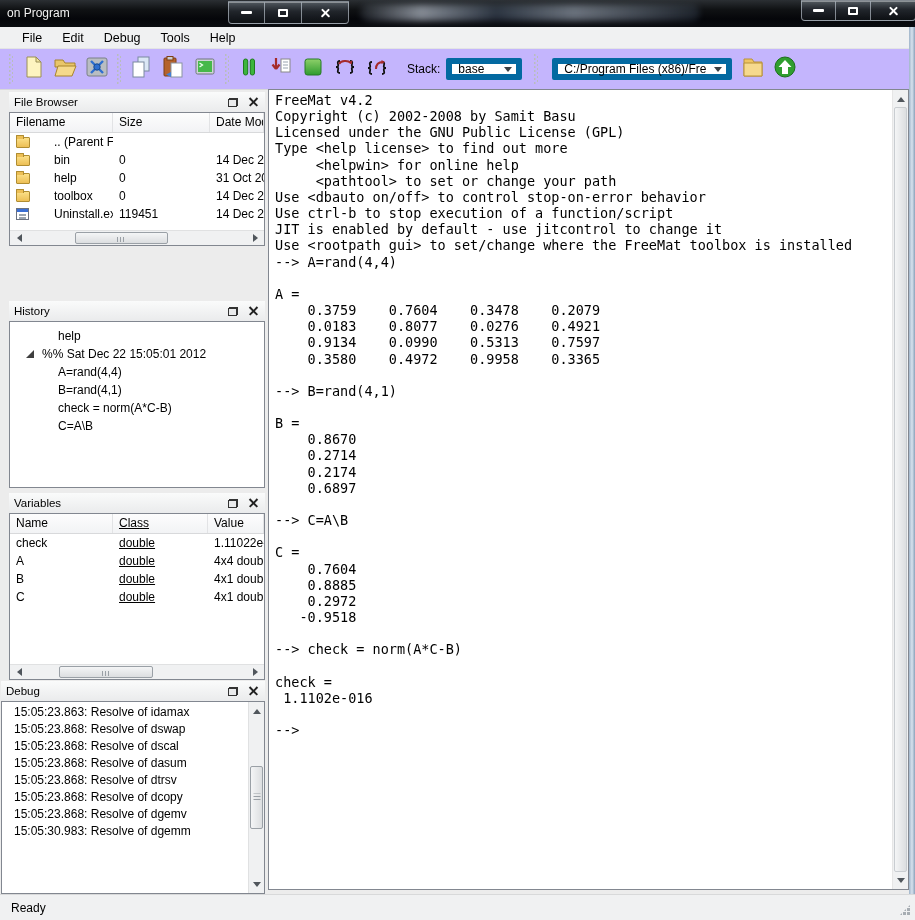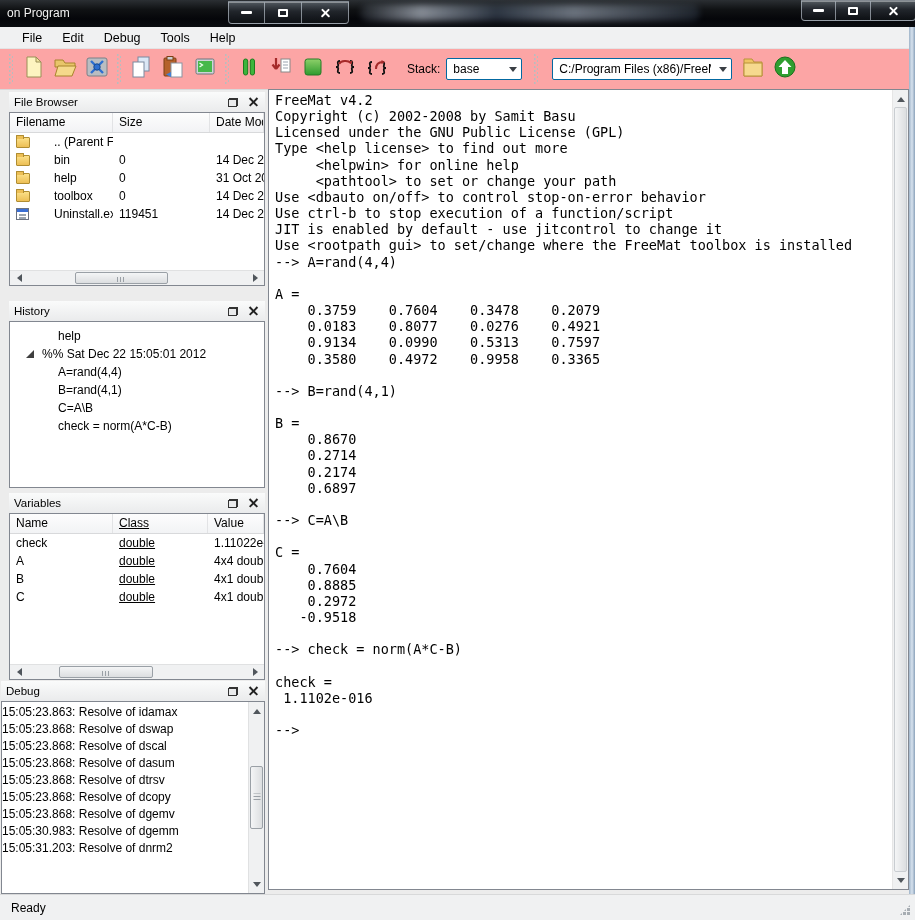--- a/index.html
+++ b/index.html
@@ -42,28 +42,28 @@
   .sliver-text{position:absolute;left:0;top:225px;color:#e8e8e8;font-size:10px;}
 
   
   .menubar{position:absolute;left:0;top:27px;width:915px;height:22px;
     background:#f0f1f2;border-bottom:1px solid #e3e4e5;display:flex;align-items:center;
     padding-left:12px;font-size:12.5px;color:#000;}
   .menu-item{padding:2px 10px;}
 
   
   .toolbar{position:absolute;left:0;top:49px;width:915px;height:41px;
-    background:#fca5a5;border-bottom:1px solid #d8d9da;display:flex;align-items:center;}
+    background:#c4b5fd;border-bottom:1px solid #d8d9da;display:flex;align-items:center;}
   .tb-sep{width:4px;height:30px;margin:0 4px;
     background-image:repeating-linear-gradient(180deg,#b9bcbe 0 2px,transparent 2px 4px),repeating-linear-gradient(180deg,#b9bcbe 0 2px,transparent 2px 4px);
     background-size:1.5px 100%,1.5px 100%;background-position:0 0,3px 2px;background-repeat:no-repeat;}
   .tb-btn{width:30px;height:30px;display:flex;align-items:center;justify-content:center;margin:0 1px;}
   .tb-btn svg{width:24px;height:24px;}
   .tb-label{font-size:12px;margin:0 6px 0 14px;}
-  .combo{height:22px;background:#fff;border:1px solid #0369a1;border-radius:2px;
+  .combo{height:22px;background:#fff;border:6px solid #0369a1;border-radius:2px;
     display:flex;align-items:center;font-size:12px;padding:0 4px 0 6px;position:relative;}
   .combo .cb-text{flex:1;white-space:nowrap;overflow:hidden;}
   .combo .cb-arrow{width:0;height:0;border:4px solid transparent;border-top:5px solid #3a3f44;
     margin-left:8px;margin-top:4px;}
   .combo-stack{width:76px;}
   .combo-path{width:180px;margin-left:10px;}
 
   
   .main{position:absolute;left:0;top:90px;width:915px;height:804px;background:#ececec;}
 
@@ -127,21 +127,21 @@
 
   
   .hist-body{font-size:12px;}
   .hist-row{height:18px;display:flex;align-items:center;}
   .tree-tri{width:0;height:0;border-style:solid;border-width:0 0 8px 8px;
     border-color:transparent transparent #3f3f3f transparent;margin:0 8px 0 16px;flex:none;}
   .hist-header{white-space:nowrap;}
   .hist-item{padding-left:48px;white-space:nowrap;}
 
   
-  .debug-list{position:absolute;left:0;top:0;right:16px;bottom:0;font-size:12px;padding:2px 0 0 0;}
+  .debug-list{position:absolute;left:0;top:0;right:16px;bottom:0;font-size:12px;padding:2px 0 0 12px;}
   .debug-line{height:17px;line-height:17px;white-space:nowrap;overflow:hidden;}
 
   
   .console{position:absolute;left:268px;top:-1px;width:641px;height:801px;background:#fff;
     border:1px solid #828790;}
   .console-text{margin:0;padding:2px 0 0 6px;font-family:"DejaVu Sans Mono","Liberation Mono",monospace;
     font-size:13.5px;line-height:16.15px;color:#000;}
   .console .vscroll{border-left:1px solid #e6e6e6;}
 
   
@@ -302,21 +302,21 @@
     <div class="tb-btn">
       <span><svg viewBox="0 0 24 24" width="24" height="24">
             <circle cx="12" cy="12" r="10" fill="#2f9e2f" stroke="#1c6e1c"></circle>
             <path d="M12 5l6.5 7H15v7h-6v-7H5.5z" fill="#fff"></path>
           </svg></span>
     </div>
   </div>
 
   <div class="main">
 
-    <div class="dock" style="left:9px;top:2px;width:256px;height:194px;">
+    <div class="dock" style="left:9px;top:2px;width:256px;height:154px;">
       <div class="dock-title">
         <span class="dock-title-text">File Browser</span>
         <span class="dock-btn">
             <span class="fl-glyph"></span>
           </span>
         <span class="dock-btn">
             <span class="x-glyph"></span>
           </span>
       </div>
       <div class="dock-body">
@@ -399,24 +399,24 @@
           <span class="tree-tri"></span>
           <span class="hist-header">%% Sat Dec 22 15:05:01 2012</span>
         </div>
         <div class="hist-row">
             <span class="hist-item">A=rand(4,4)</span>
           </div>
         <div class="hist-row">
             <span class="hist-item">B=rand(4,1)</span>
           </div>
         <div class="hist-row">
+            <span class="hist-item">check = norm(A*C-B)</span>
+          </div>
+        <div class="hist-row">
             <span class="hist-item">C=A\B</span>
-          </div>
-        <div class="hist-row">
-            <span class="hist-item">check = norm(A*C-B)</span>
           </div>
       </div>
     </div>
 
     <div class="dock" style="left:9px;top:403px;width:256px;height:187px;">
       <div class="dock-title">
         <span class="dock-title-text">Variables</span>
         <span class="dock-btn">
             <span class="fl-glyph"></span>
           </span>
@@ -479,21 +479,20 @@
       <div class="dock-body">
         <div class="debug-list">
           <div class="debug-line">15:05:23.863: Resolve of idamax</div>
           <div class="debug-line">15:05:23.868: Resolve of dswap</div>
           <div class="debug-line">15:05:23.868: Resolve of dscal</div>
           <div class="debug-line">15:05:23.868: Resolve of dasum</div>
           <div class="debug-line">15:05:23.868: Resolve of dtrsv</div>
           <div class="debug-line">15:05:23.868: Resolve of dcopy</div>
           <div class="debug-line">15:05:23.868: Resolve of dgemv</div>
           <div class="debug-line">15:05:30.983: Resolve of dgemm</div>
-          <div class="debug-line">15:05:31.203: Resolve of dnrm2</div>
         </div>
         <div class="vscroll">
           <div class="sb-btn">
               <span class="tri-u"></span>
             </div>
           <div class="sb-vtrack">
               <div class="sb-thumb-v" style="top:30%;height:40%;">
                 <span class="grip-v"></span>
               </div>
             </div>

